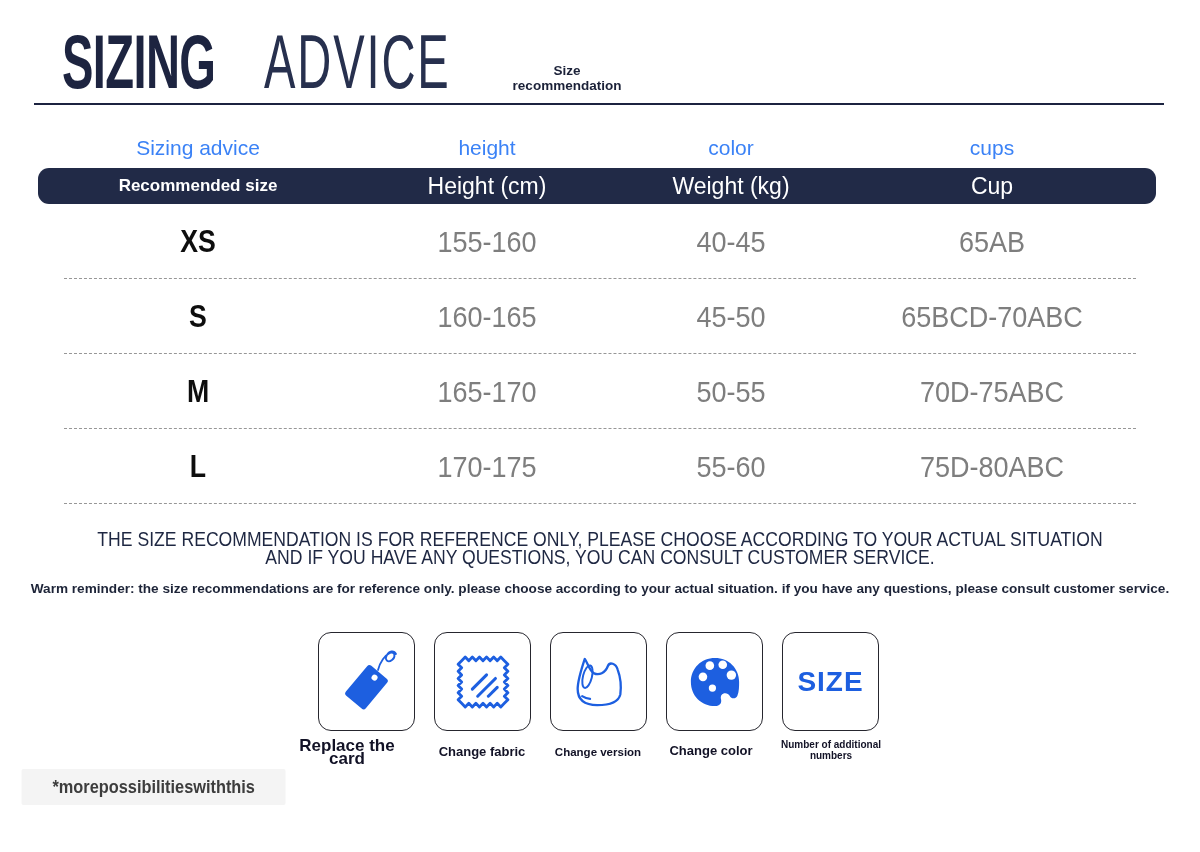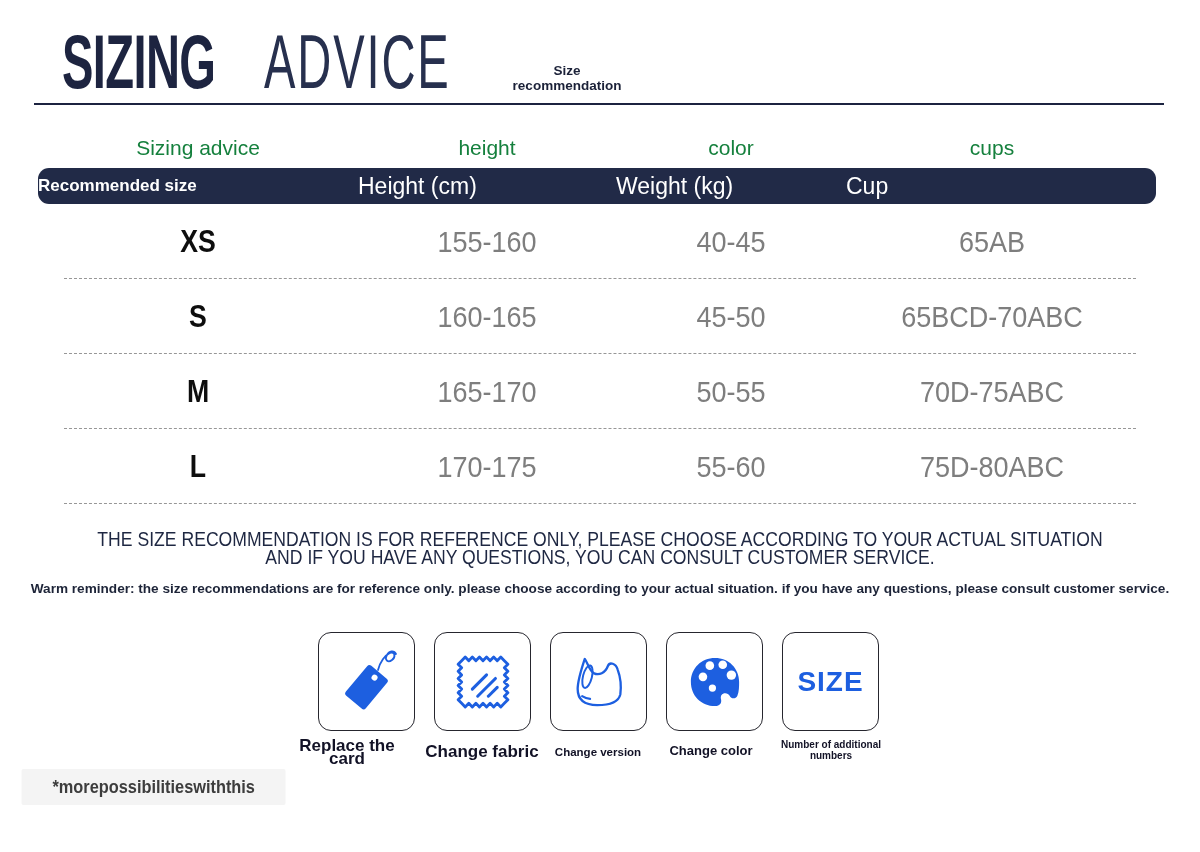--- a/index.html
+++ b/index.html
@@ -11,44 +11,44 @@
   .title-bold{left:62px;top:24px;font-size:76px;line-height:76px;font-weight:800;
               color:#1d2440;transform:scaleX(.62);transform-origin:0 0;letter-spacing:-1px;white-space:nowrap}
   .title-light{left:264px;top:24px;font-size:76px;line-height:76px;font-weight:400;
                color:#27304e;transform:scaleX(.62);transform-origin:0 0;letter-spacing:3px;white-space:nowrap}
   .subtitle{left:494px;top:63px;width:146px;text-align:center;font-size:13.5px;line-height:15px;
             font-weight:700;color:#1b2138}
   .top-rule{left:34px;top:103px;width:1130px;height:2px;background:#1c2340}
 
   
   .c1{left:38px;width:320px}.c2{left:358px;width:258px}.c3{left:616px;width:230px}.c4{left:846px;width:292px}
-  .tlabel{top:133px;height:30px;line-height:30px;text-align:center;font-size:21px;color:#15803d}
+  .tlabel{top:133px;height:30px;line-height:30px;text-align:center;font-size:21px;color:#3b82f6}
   .hdr-bar{left:38px;top:168px;width:1118px;height:36px;background:#212a47;border-radius:11px}
-  .hcell{top:168px;height:36px;line-height:36px;color:#ffffff;white-space:nowrap}
+  .hcell{top:168px;height:36px;line-height:36px;text-align:center;color:#ffffff;white-space:nowrap}
   .h-small{font-size:17px;font-weight:700}
   .h-big{font-size:23px;font-weight:400}
 
   .row{left:0;width:1176px;height:75px}
   .cell{text-align:center;height:75px;line-height:75px;white-space:nowrap}
   .size-cell{font-size:31px;font-weight:700;color:#0e0e0e;transform:scaleX(.86);transform-origin:center}
   .val-cell{font-size:30px;color:#7e7e7e;transform:scaleX(.9);transform-origin:center}
   .dash{left:64px;width:1072px;height:0;border-top:1px dashed #979797}
 
   
   .disclaimer{left:0;top:530px;width:1200px;text-align:center;font-size:20px;line-height:18px;
               color:#1e2742;transform:scaleX(.88);transform-origin:center}
   .warm{left:0;top:581px;width:1200px;text-align:center;font-size:13.6px;font-weight:700;color:#1d2438}
 
   
   .fbox{top:632px;width:97px;height:99px;box-sizing:border-box;border:1.5px solid #26262e;
         border-radius:13px;background:#fff;display:flex;align-items:center;justify-content:center}
   .fb1{left:318px}.fb2{left:434px}.fb3{left:550px}.fb4{left:666px}.fb5{left:782px}
   .flabel{text-align:center;font-weight:700;color:#121226;line-height:13px}
   .fl1{left:292px;top:739px;width:110px;font-size:17px}
-  .fl2{left:419px;top:745px;width:126px;font-size:17px}
+  .fl2{left:419px;top:745px;width:126px;font-size:13px}
   .fl3{left:533px;top:746px;width:130px;font-size:11.5px}
   .fl4{left:645px;top:744px;width:132px;font-size:13px}
   .fl5{left:772px;top:739px;width:118px;font-size:10px;line-height:11px}
   .size-word{font-size:28px;font-weight:800;color:#1d5fe0;letter-spacing:1px}
 
   
   .tagline-wrap{left:0;top:769px;width:1200px;}
   .tagline{display:inline-block;background:#f4f4f4;padding:7px 36px;border-radius:2px;
            font-size:19px;font-weight:700;color:#3d3d3d;transform:scaleX(.86);transform-origin:center;white-space:nowrap}
 </style>

